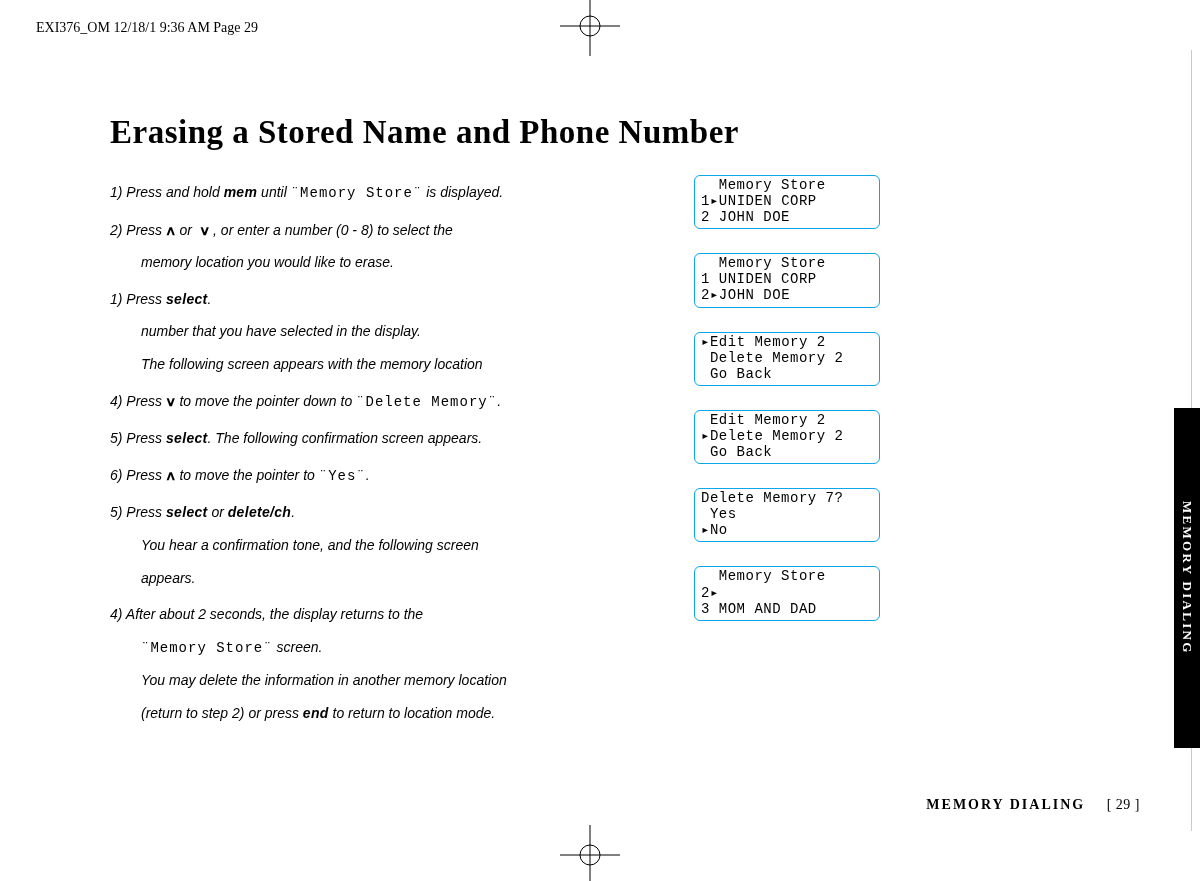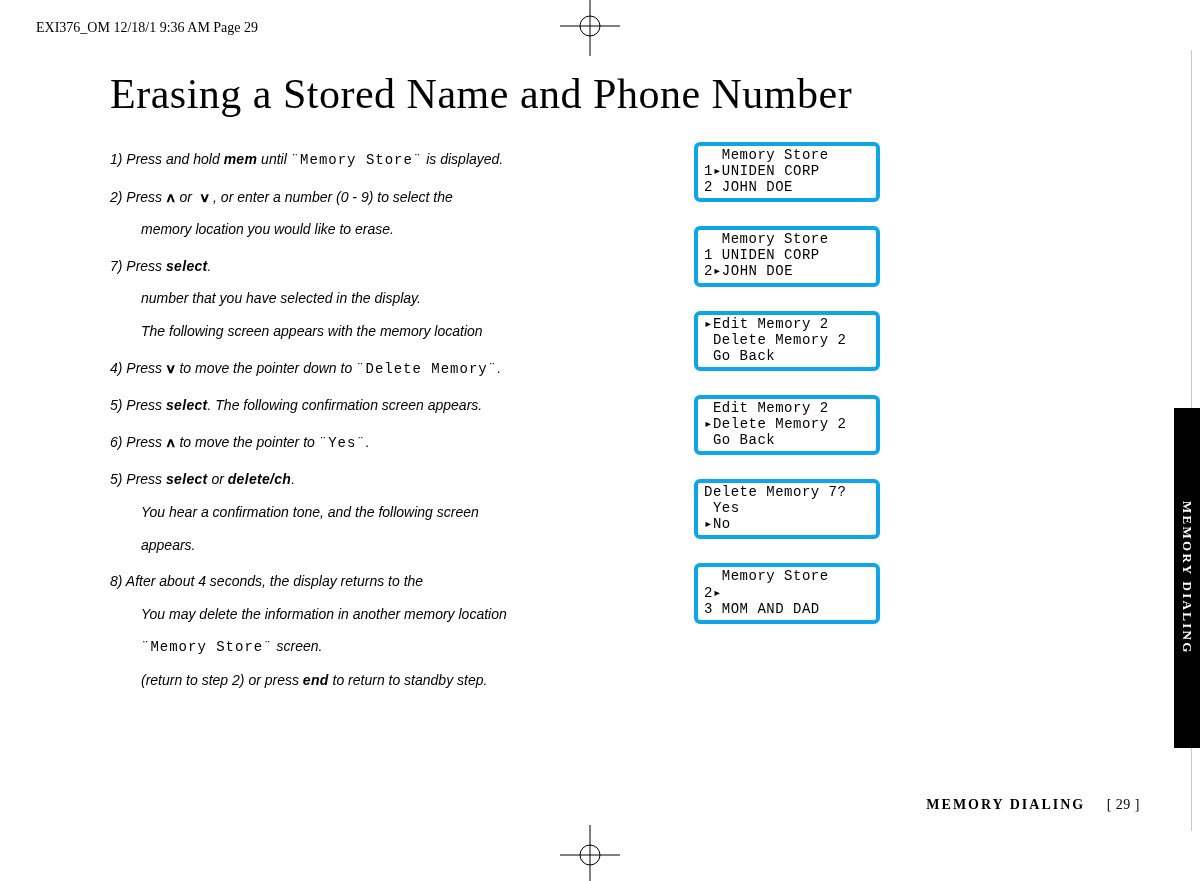--- a/index.html
+++ b/index.html
@@ -40,25 +40,26 @@
   .content {
     position: absolute;
     top: 70px;
     left: 110px;
     width: 985px;
     height: 742px;
   }
 
   .heading {
     font-family: "Times New Roman", Georgia, serif;
-    font-size: 42px;
-    font-weight: 400;
+    font-size: 33px;
+    font-weight: 700;
     margin-bottom: 28px;
     letter-spacing: 0.5px;
     text-rendering: optimizeLegibility;
+    margin-top: 44px;
   }
 
   
   .cols {
     display: flex;
     gap: 16px;
   }
   .instructions {
     width: 568px;
     font-family: "Lucida Sans", "Lucida Grande", Verdana, sans-serif;
@@ -90,21 +91,21 @@
 
   .screens {
     width: 186px;
     display: flex;
     flex-direction: column;
     gap: 24px;
     margin-top: -4px;
   }
   .lcd {
     width: 186px;
-    border: 4px solid #0ea5e9;
+    border: 1px solid #0ea5e9;
     border-radius: 6px;
     padding: 1px 6px 3px 6px;
     font-family: "Courier New", monospace;
     font-size: 14px;
     line-height: 1.15;
     white-space: pre;
     letter-spacing: 0.5px;
     box-sizing: border-box;
   }
 
@@ -181,26 +182,26 @@
     <div class="heading">Erasing a Stored Name and Phone Number</div>
 
     <div class="cols">
       <div class="instructions">
 
         <div class="step">
           <span>1) Press and hold </span><span class="bold-sans">mem</span><span> until </span><span class="lcd-inline">¨Memory Store¨</span><span> is displayed.</span>
         </div>
 
         <div class="step">
-          <span>2) Press </span><span class="arrow">∧</span><span> or </span>&nbsp;<span class="arrow">∨</span><span> , or enter a number (0 - 9) to select the</span>
+          <span>2) Press </span><span class="arrow">∧</span><span> or </span>&nbsp;<span class="arrow">∨</span><span> , or enter a number (0 - 8) to select the</span>
         </div>
         <div class="sub">memory location you would like to erase.</div>
 
         <div class="step">
-          <span>7) Press </span><span class="bold-sans">select</span><span>.</span>
+          <span>1) Press </span><span class="bold-sans">select</span><span>.</span>
         </div>
         <div class="sub">number that you have selected in the display.</div>
         <div class="sub">The following screen appears with the memory location</div>
 
         <div class="step">
           <span>4) Press </span><span class="arrow">∨</span><span> to move the pointer down to </span><span class="lcd-inline">¨Delete Memory¨</span><span>.</span>
         </div>
 
         <div class="step">
           <span>5) Press </span><span class="bold-sans">select</span><span>. The following confirmation screen appears.</span>
@@ -209,27 +210,27 @@
         <div class="step">
           <span>6) Press </span><span class="arrow">∧</span><span> to move the pointer to </span><span class="lcd-inline">¨Yes¨</span><span>.</span>
         </div>
 
         <div class="step">
           <span>5) Press </span><span class="bold-sans">select</span><span> or </span><span class="bold-sans">delete/ch</span><span>.</span>
         </div>
         <div class="sub">You hear a confirmation tone, and the following screen</div>
         <div class="sub">appears.</div>
 
-        <div class="step">8) After about 4 seconds, the display returns to the</div>
+        <div class="step">4) After about 2 seconds, the display returns to the</div>
+        <div class="sub">
+          <span class="lcd-inline">¨Memory Store¨</span><span> screen.</span>
+        </div>
         <div class="sub">You may delete the information in another memory location</div>
         <div class="sub">
-          <span class="lcd-inline">¨Memory Store¨</span><span> screen.</span>
-        </div>
-        <div class="sub">
-          <span>(return to step 2) or press </span><span class="bold-sans">end</span><span> to return to standby step.</span>
+          <span>(return to step 2) or press </span><span class="bold-sans">end</span><span> to return to location mode.</span>
         </div>
 
       </div>
 
       <div class="screens">
         <div class="lcd">  Memory Store
 1▸UNIDEN CORP
 2 JOHN DOE</div>
         <div class="lcd">  Memory Store
 1 UNIDEN CORP

